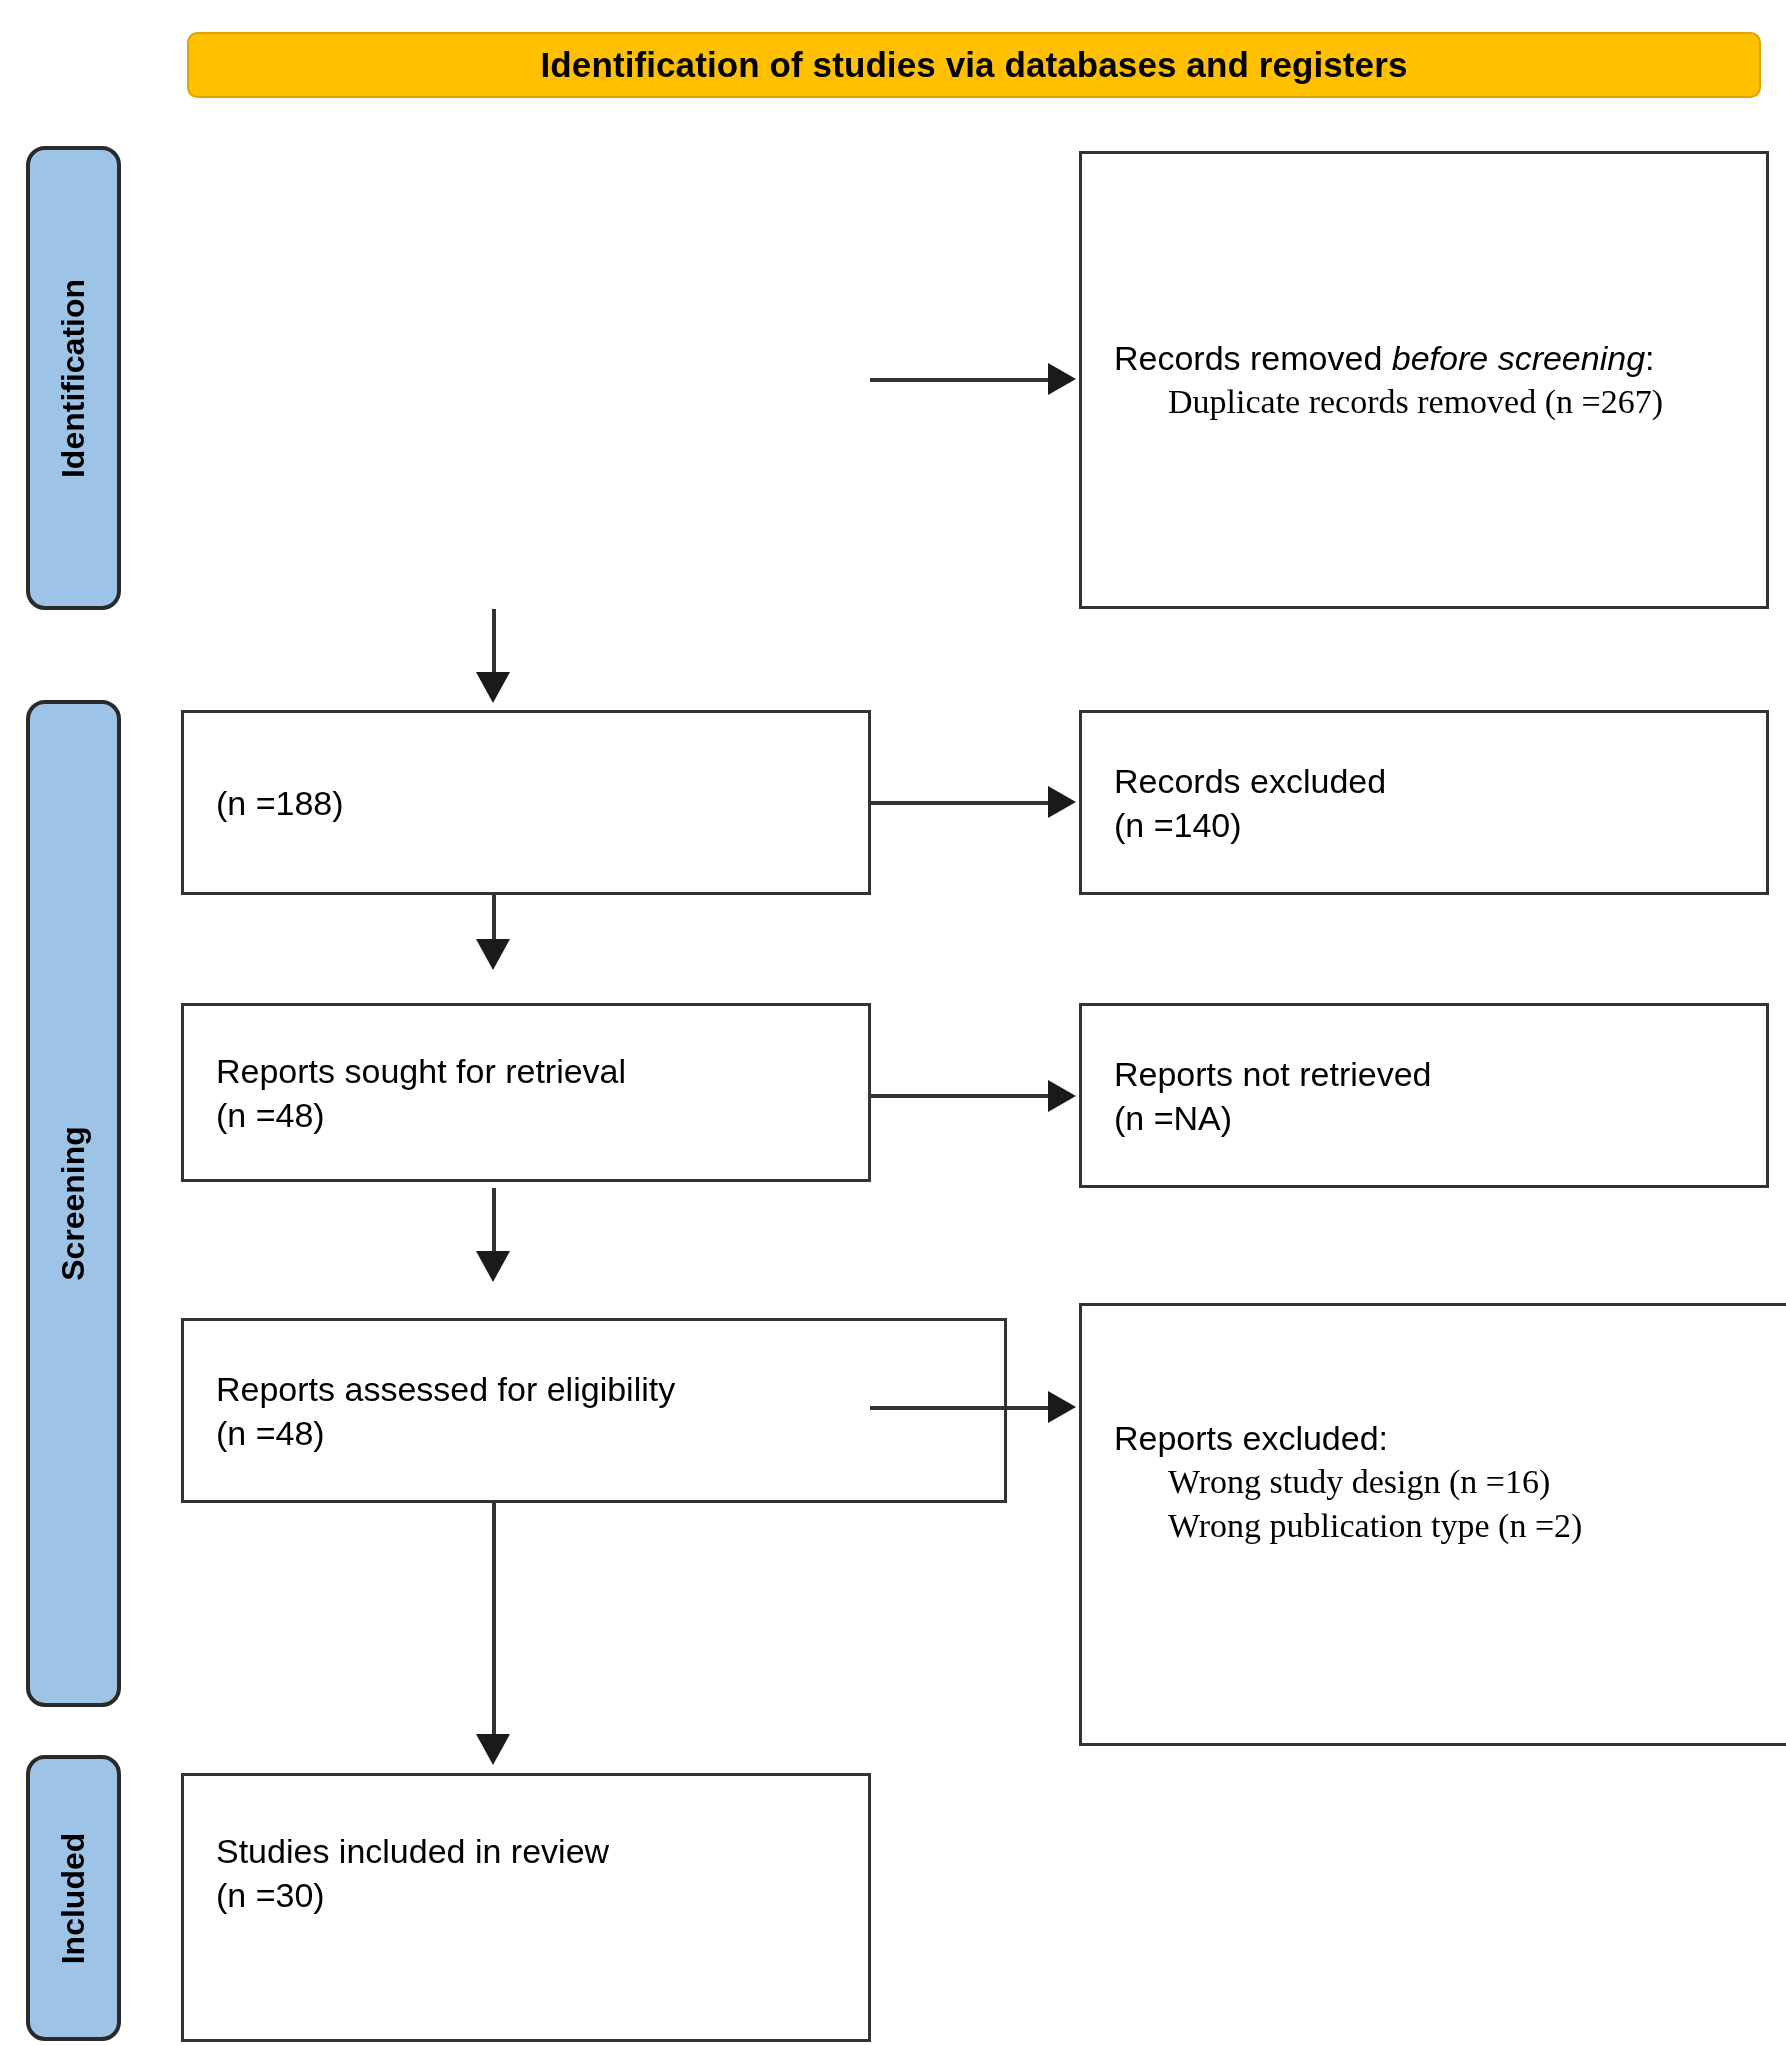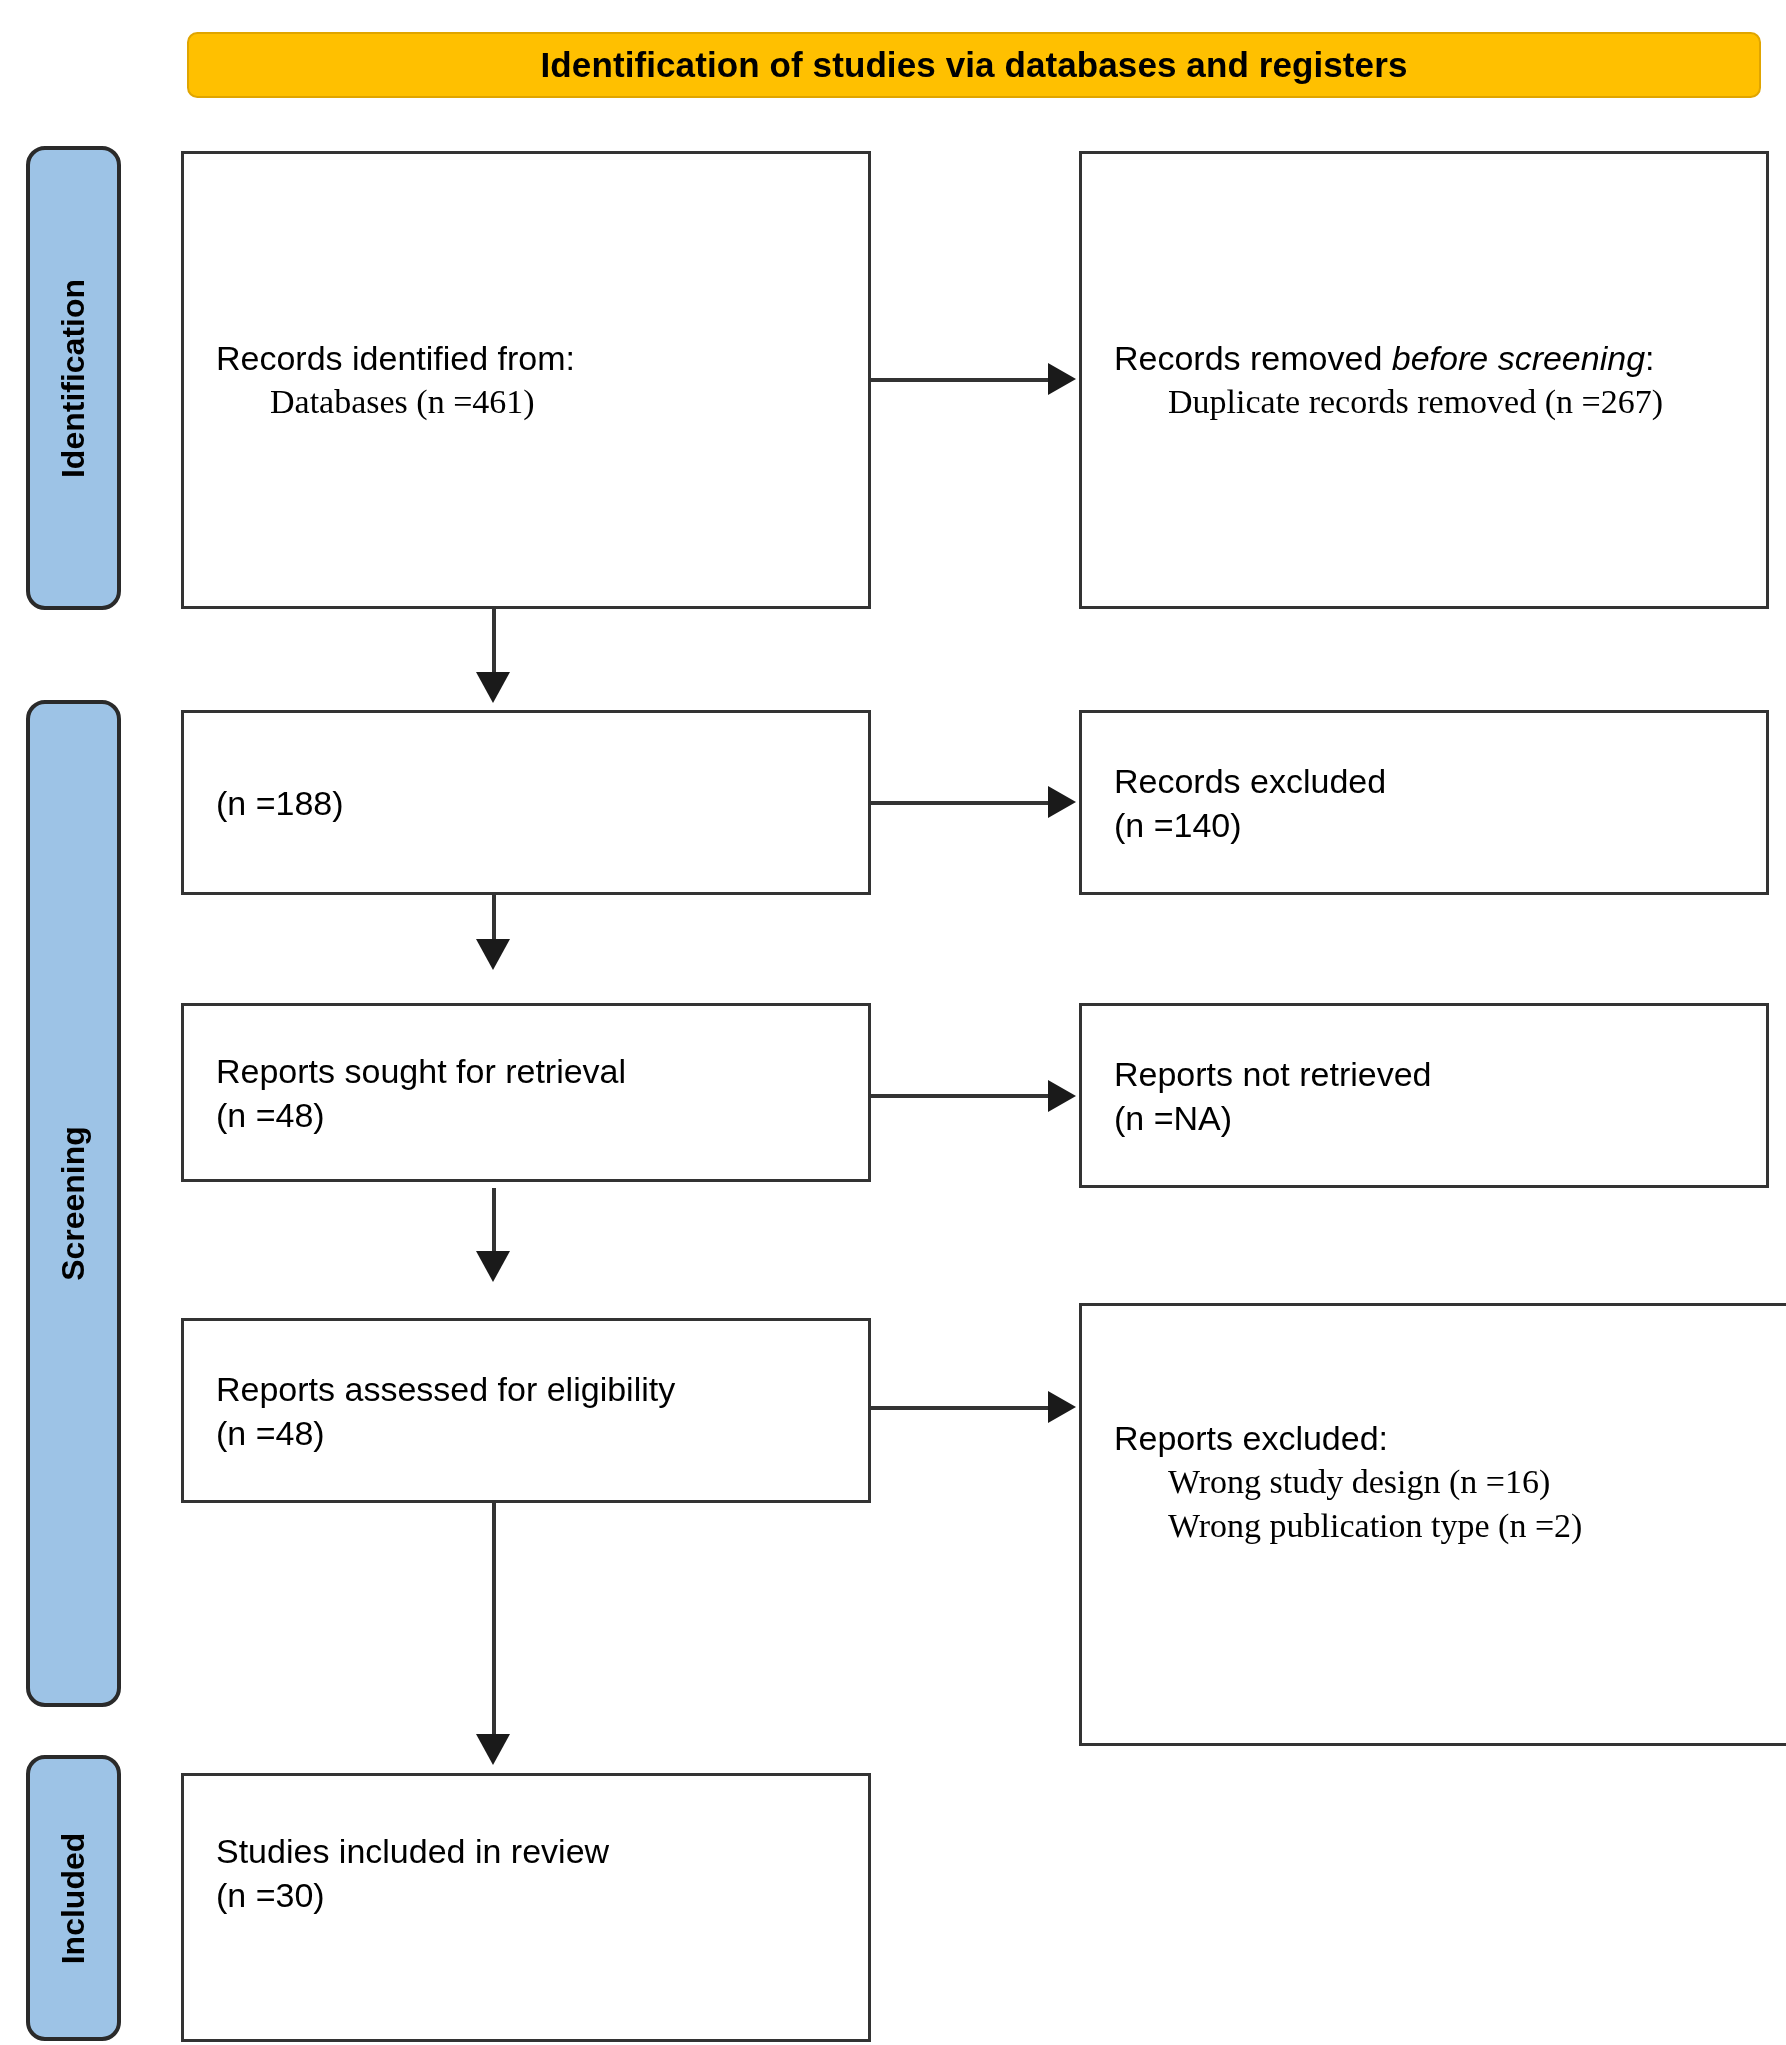--- a/index.html
+++ b/index.html
@@ -90,21 +90,21 @@
     white-space: nowrap;
   }
   .box-line.indent { padding-left: 54px; font-family: Liberation Serif, serif; }
   .box-line.wrapline { white-space: normal; }
   .ital { font-style: italic; }
 
   
   #box-identified        { left: 181px; top: 137px;  width: 690px;  height: 458px; }
   #box-screened          { left: 181px; top: 696px;  width: 690px;  height: 185px; }
   #box-sought            { left: 181px; top: 989px; width: 690px;  height: 179px; }
-  #box-assessed          { left: 181px; top: 1304px; width: 690px;  height: 185px; }
+  #box-assessed          { left: 181px; top: 1304px; width: 826px;  height: 185px; }
   #box-included          { left: 181px; top: 1759px; width: 690px;  height: 269px; }
 
   
   #box-removed           { left: 1079px; top: 137px;  width: 690px;  height: 458px; }
   #box-rec-excluded      { left: 1079px; top: 696px;  width: 690px;  height: 185px; }
   #box-not-retrieved     { left: 1079px; top: 989px; width: 690px;  height: 185px; }
   #box-rep-excluded      { left: 1079px; top: 1289px; width: 773px;  height: 443px; }
 
   
   .vcenter {
@@ -153,26 +153,20 @@
   <div class="stagebar" id="stage-identification">
     <span class="stagebar-text">Identification</span>
   </div>
   <div class="stagebar" id="stage-screening">
     <span class="stagebar-text">Screening</span>
   </div>
   <div class="stagebar" id="stage-included">
     <span class="stagebar-text">Included</span>
   </div>
 
-  <div class="box" id="box-identified">
-    <div class="vcenter">
-      <div class="box-line">Records identified from:</div>
-      <div class="box-line indent">Databases (n =461)</div>
-    </div>
-  </div>
 
   <div class="box" id="box-removed">
     <div class="vcenter">
       <div class="box-line wrapline"><span>Records removed </span><span class="ital">before</span> <span class="ital">screening</span><span>:</span></div>
       <div class="box-line indent wrapline">Duplicate records removed (n =267)</div>
     </div>
   </div>
 
   <div class="hline" style="left:870px; top:364px; width:181px;"></div>
   <div class="arrow-right" style="left:1048px; top:349px;"></div>

